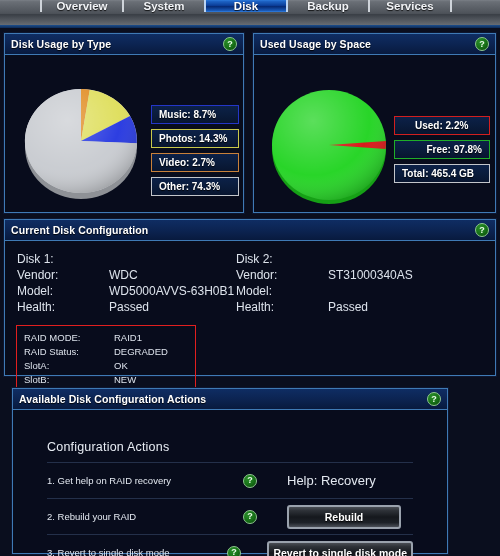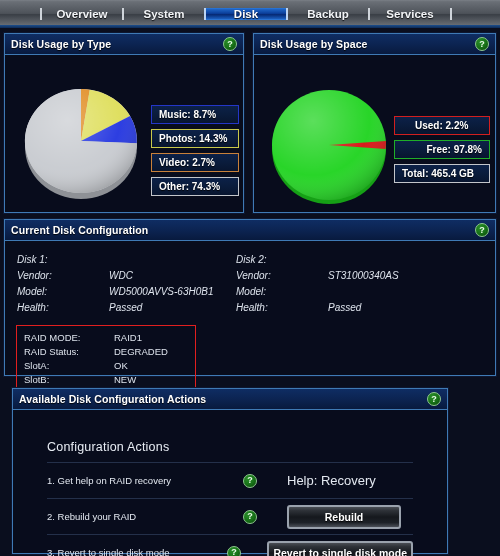--- a/index.html
+++ b/index.html
@@ -10,21 +10,21 @@
     overflow: hidden;
     position: relative;
   }
 
   
   .tabbar {
     position: absolute; top: 0; left: 0;
     width: 500px; height: 28px;
     background: linear-gradient(to bottom, #7a7f86 0%, #6a6f76 6%, #4d5259 48%, #3a3f46 52%, #6b7077 92%, #8e939a 100%);
     display: flex;
-    align-items: center;
+    align-items: flex-start;
   }
   .tabbar::after {
     content: ""; position: absolute; left: 0; bottom: 0; width: 100%; height: 3px;
     background: linear-gradient(to bottom, #1d4f8f, #0d2a55);
   }
   .tab-spacer { width: 42px; border-right: 2px solid #d8dde3; }
   .tab-spacer-right { flex: 1; border-left: 2px solid #d8dde3; }
   .tab {
     width: 84px;
     display: flex; align-items: center; justify-content: center;
@@ -89,21 +89,21 @@
     font-size: 10px; font-weight: bold; color: #ffffff;
     text-shadow: 0 1px 1px rgba(0,0,0,.9);
     white-space: nowrap;
   }
 
   
   .pie-wrap { position: absolute; }
   .pie { width: 100%; height: 100%; display: block; }
 
   
-  .disk-col { position: absolute; font-size: 10px; color: #dde3ec; font-style: italic; }
+  .disk-col { position: absolute; font-size: 12px; color: #dde3ec; }
   .disk-row { display: flex; height: 16px; align-items: center; }
   .disk-lbl { width: 92px; white-space: nowrap; }
   .disk-val { white-space: nowrap; }
 
   .raid-box {
     position: absolute;
     border: 1.5px solid #e11f1f;
     padding: 4px 5px 5px 7px;
   }
   .raid-row { display: flex; height: 14px; align-items: center; font-size: 9.5px; color: #dde3ec; }
@@ -211,21 +211,21 @@
       <div class="legend-item" style="border-color:#c3c6cb;">
           <span>Other: 74.3%</span>
         </div>
     </div>
 
   </div>
 </div>
 
 <div class="panel" style="left:253px; top:33px; width:243px; height:180px;">
   <div class="panel-head">
-    <span class="panel-title">Disk Usage by Space</span>
+    <span class="panel-title">Used Usage by Space</span>
     <span class="help-ico head-help">
         <span>?</span>
       </span>
   </div>
   <div class="panel-body">
 
     <div class="pie-wrap" style="left:11px; top:26px; width:128px; height:128px;">
       <svg class="pie" viewBox="0 0 128 128">
         <defs>
           <radialGradient id="gShade2" cx="36%" cy="28%" r="80%">

